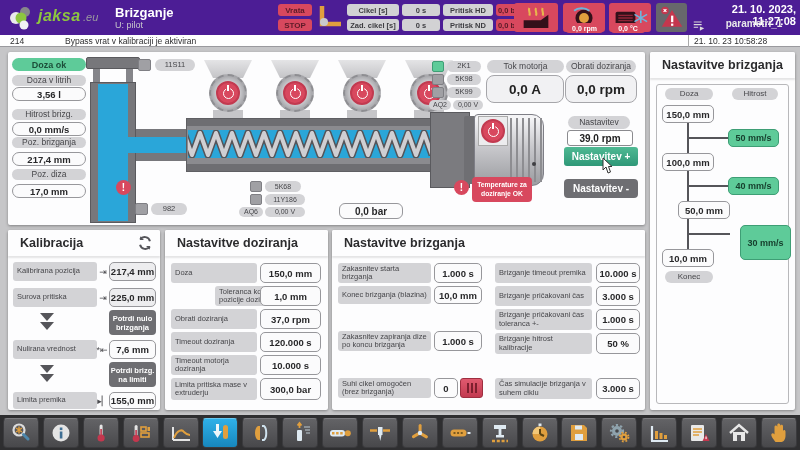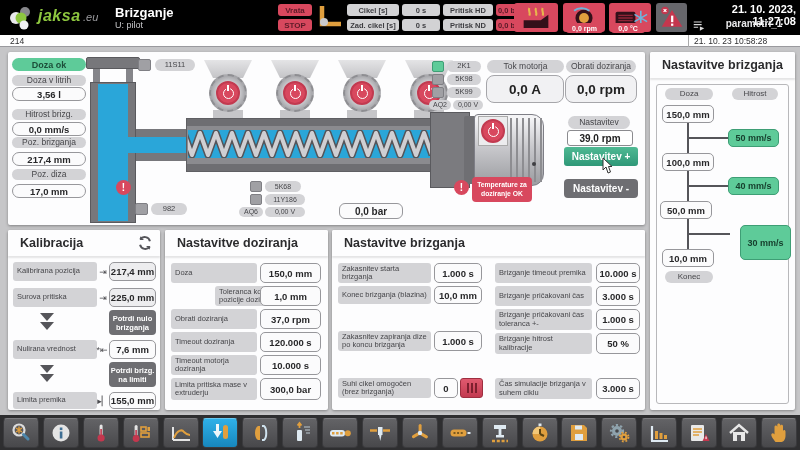--- a/index.html
+++ b/index.html
@@ -2,21 +2,21 @@
 <html><head>
 <meta charset="utf-8">
 <style>
   * { margin:0; padding:0; box-sizing:border-box; }
   html,body { background:#555; }
   body { font-family:"Liberation Sans", sans-serif; }
   .screen { position:relative; width:800px; height:450px; background:#c6c6c8; overflow:hidden; }
   .abs { position:absolute; }
 
   
-  .topbar { position:absolute; left:0; top:0; width:800px; height:35px; background:#000000; color:#fff; z-index:5; }
+  .topbar { position:absolute; left:0; top:0; width:800px; height:35px; background:#4c1d95; color:#fff; z-index:5; }
   .logo-j { color:#8dc63f; font-weight:bold; font-style:italic; font-size:16px; letter-spacing:.5px; }
   .logo-eu { color:#9b9b9f; font-style:italic; font-size:11px; }
   .tb-title { font-size:13px; font-weight:bold; }
   .tb-user { font-size:9px; color:#c9c9cc; }
   .hchip { background:#d2d2d4; color:#3c3c40; border-radius:3px; font-size:7.5px; font-weight:bold; display:flex; align-items:center; justify-content:center; }
   .hred  { background:#d8485e; color:#571a27; border-radius:3px; font-size:7.5px; font-weight:bold; display:flex; align-items:center; justify-content:center; }
   .redbtn { background:#d8485e; border:none; border-radius:3px; color:#5d1b28; font-weight:bold; font-size:8px; display:flex; align-items:center; justify-content:center; cursor:pointer; }
   .ribtn { background:#d8485e; border-radius:3px; display:flex; align-items:center; justify-content:center; cursor:pointer; }
   .ribtn.gray { background:#67676c; }
   .hbadge { background:#d8485e; color:#fff; border-radius:3px; font-size:7px; font-weight:bold; display:flex; align-items:center; justify-content:center; z-index:6; }
@@ -150,20 +150,21 @@
       <svg viewBox="0 0 16 14" width="14" height="13">
         <path d="M2 3h9M2 6h9M2 9h5" stroke="#dcdcdc" stroke-width="1.4"></path>
         <path d="M9 13l5-3-5-2z" fill="#dcdcdc"></path>
       </svg>
     </div>
     <div class="abs recipe" style="left:712px;top:18px;width:84px;text-align:center;">parametri_1</div>
   </div>
 
   <div class="alarmbar">
     <span class="abs" style="left:10px;top:0;line-height:12px;text-align:center;">214</span>
+    <span class="abs" style="left:65px;top:0;line-height:12px;">Bypass vrat v kalibraciji je aktiviran</span>
     <span class="alarm-ts">21. 10. 23 10:58:28</span>
   </div>
 
   <div class="panel" style="left:8px;top:52px;width:637px;height:173px;">
 
     <div class="abs greenpill" style="left:4px;top:6px;width:74px;height:13px;">Doza ok</div>
     <div class="abs chip" style="left:4px;top:23px;width:74px;height:11px;">Doza v litrih</div>
     <div class="abs val" style="left:4px;top:35px;width:74px;height:14px;">3,56 l</div>
     <div class="abs chip" style="left:4px;top:57px;width:74px;height:11px;">Hitrost brizg.</div>
     <div class="abs val" style="left:4px;top:70px;width:74px;height:14px;">0,0 mm/s</div>
@@ -364,21 +365,21 @@
     <div class="abs treeline" style="left:37px;top:60px;width:2px;height:150px;"></div>
     <div class="abs treeline" style="left:38px;top:85px;width:42px;height:2px;"></div>
     <div class="abs treeline" style="left:38px;top:133px;width:42px;height:2px;"></div>
     <div class="abs treeline" style="left:38px;top:181px;width:42px;height:2px;"></div>
     <div class="abs chip c" style="left:15px;top:36px;width:48px;height:12px;font-size:8px;">Doza</div>
     <div class="abs chip c" style="left:82px;top:36px;width:46px;height:12px;font-size:8px;">Hitrost</div>
     <div class="abs val sq" style="left:12px;top:53px;width:52px;height:18px;">150,0 mm</div>
     <div class="abs greenbox" style="left:78px;top:77px;width:51px;height:18px;">50 mm/s</div>
     <div class="abs val sq" style="left:12px;top:101px;width:52px;height:18px;">100,0 mm</div>
     <div class="abs greenbox" style="left:78px;top:125px;width:51px;height:18px;">40 mm/s</div>
-    <div class="abs val sq" style="left:10px;top:149px;width:52px;height:18px;">50,0 mm</div>
+    <div class="abs val sq" style="left:28px;top:149px;width:52px;height:18px;">50,0 mm</div>
     <div class="abs greenbox" style="left:90px;top:173px;width:51px;height:35px;">30 mm/s</div>
     <div class="abs val sq" style="left:12px;top:197px;width:52px;height:18px;">10,0 mm</div>
     <div class="abs chip c" style="left:15px;top:219px;width:48px;height:12px;font-size:8px;">Konec</div>
   </div>
 
   <div class="toolbar">
     <div class="tb">
         <svg viewBox="0 0 24 24">
           <circle cx="10" cy="9" r="5.5" fill="none" stroke="#dcdcdc" stroke-width="2.2"></circle>
           <path d="M10 5.5v7M7 7l6 4M13 7l-6 4" stroke="#e09f3e" stroke-width="1.4"></path>

